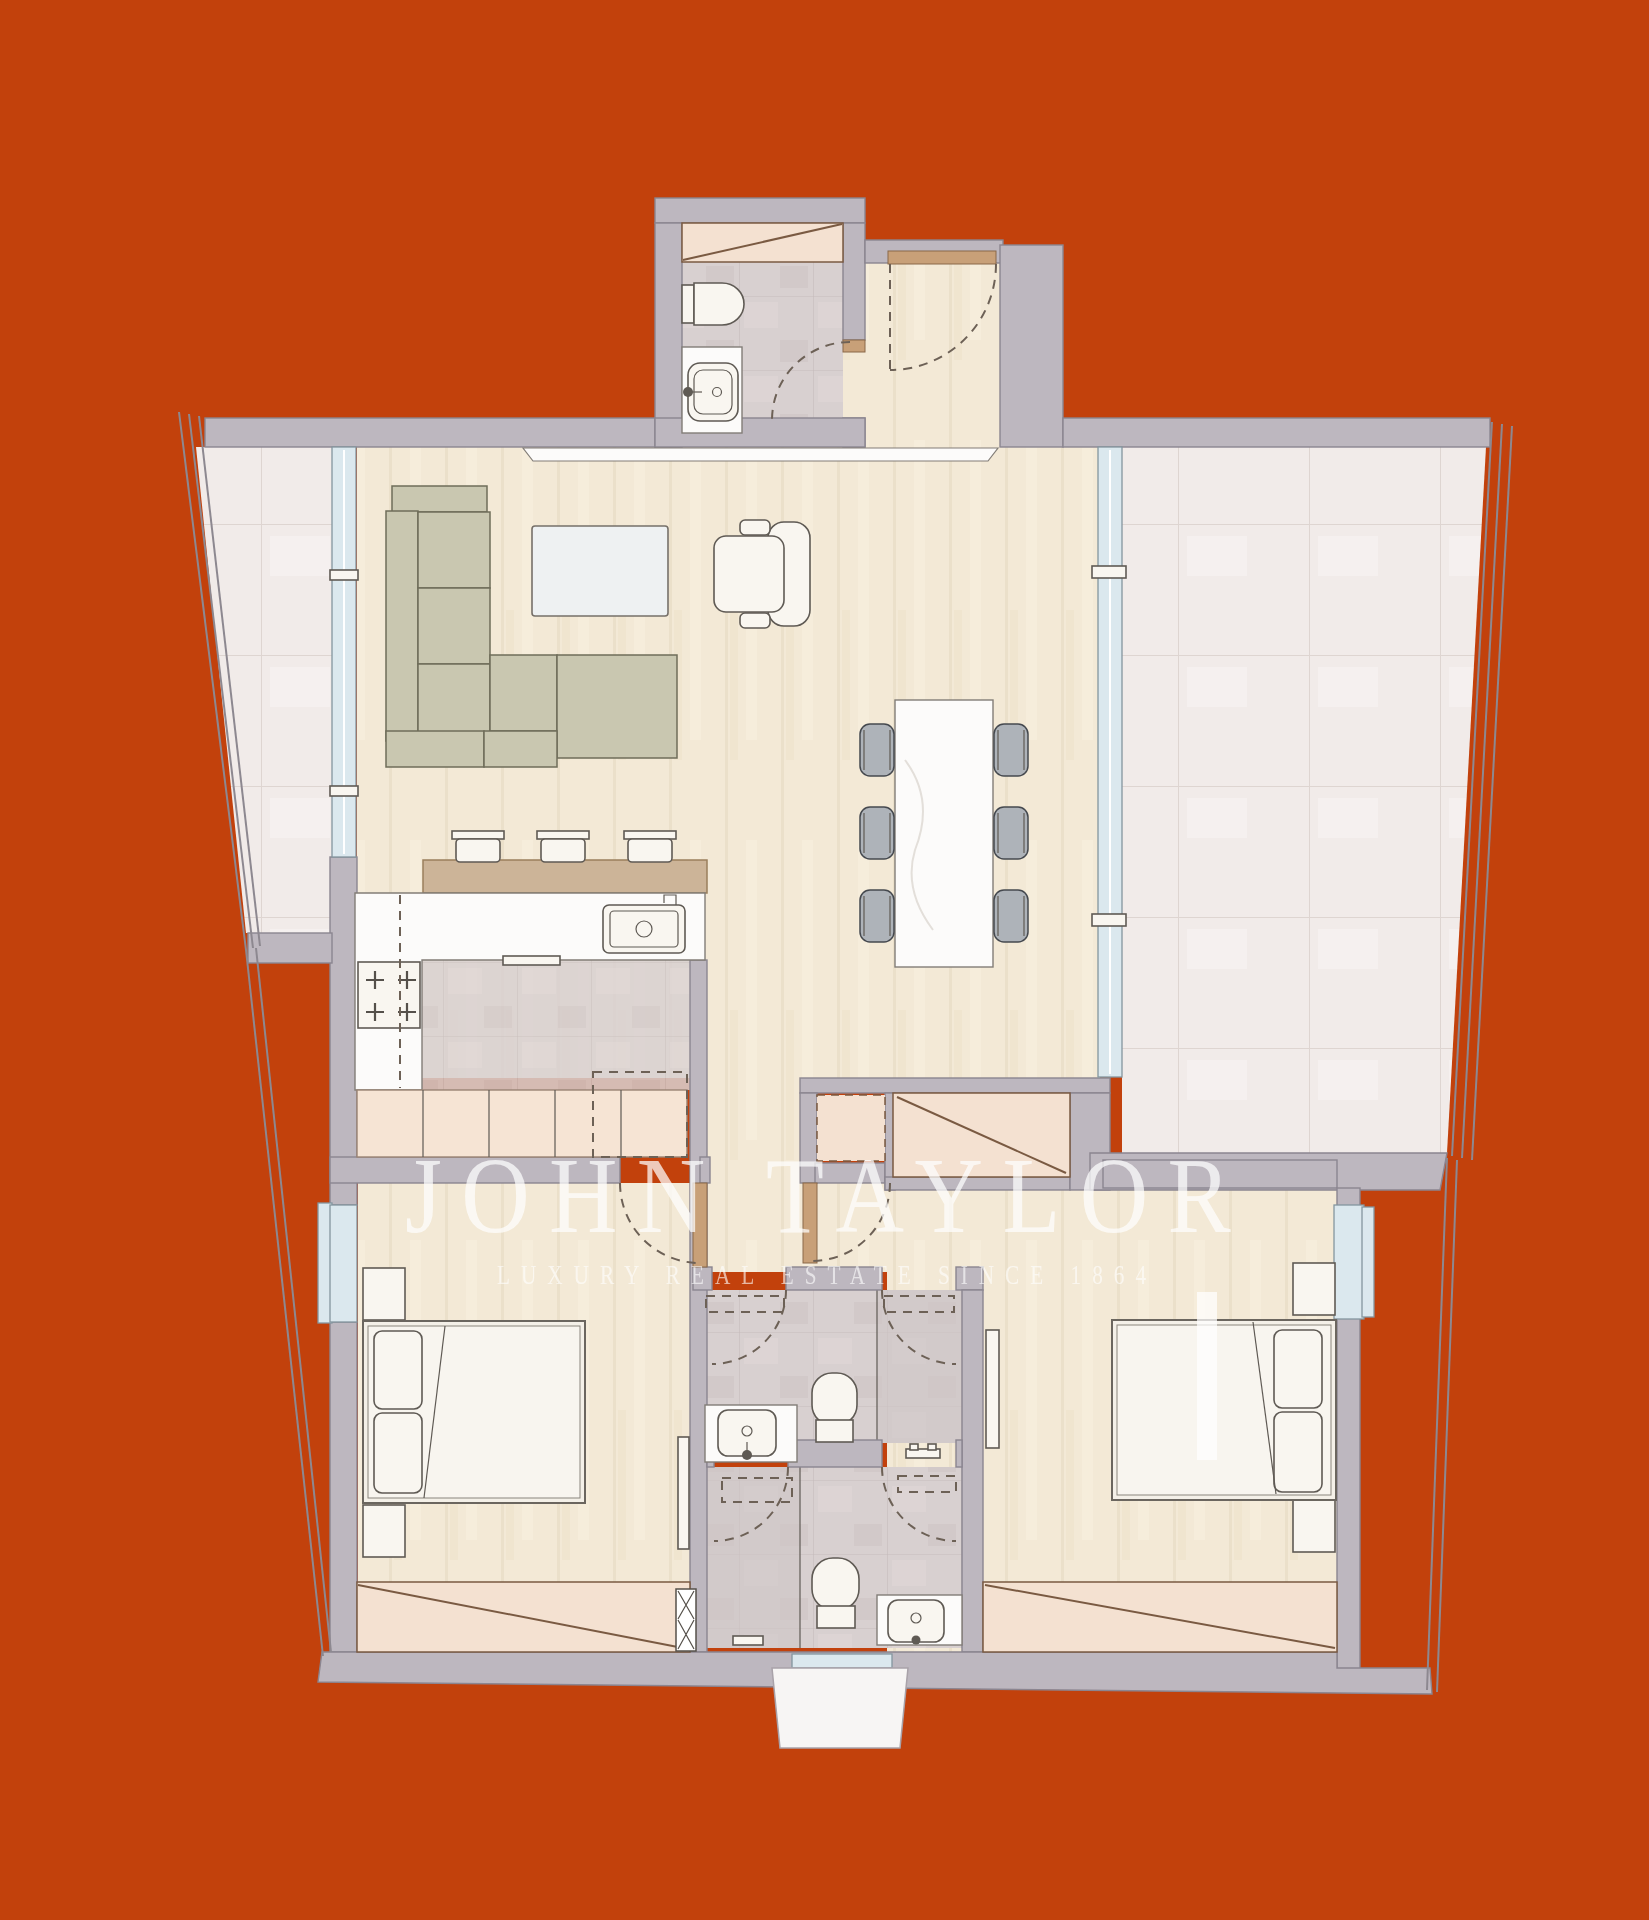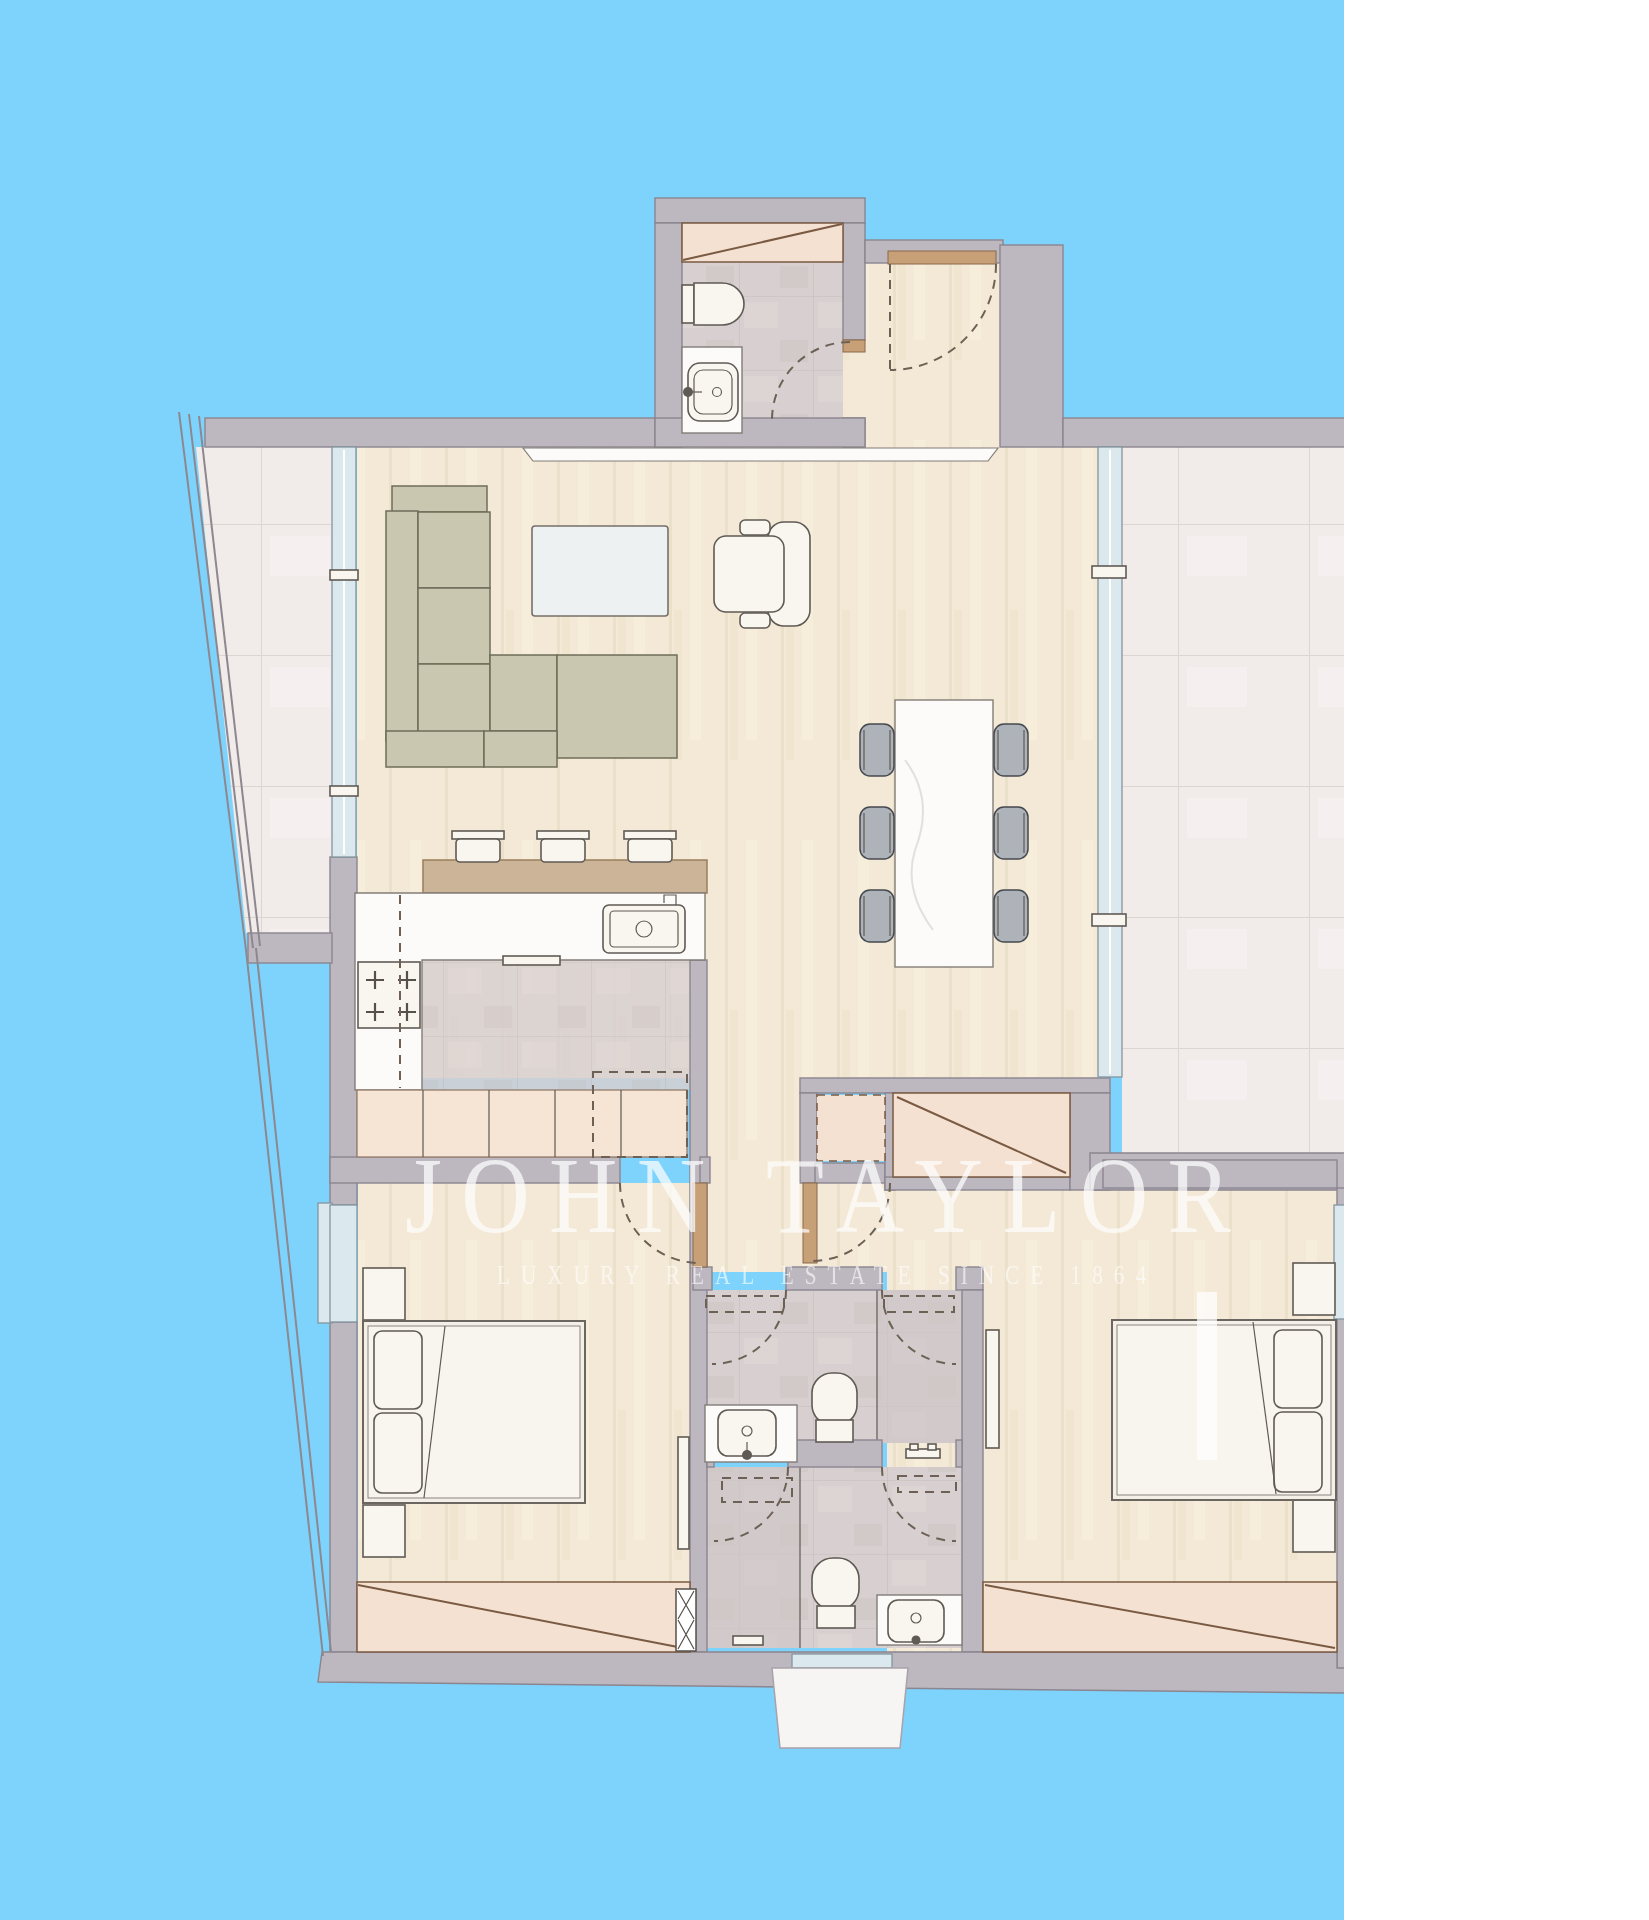--- a/index.html
+++ b/index.html
@@ -1,16 +1,16 @@
 <!DOCTYPE html>
 <html style="--wall: #bdb7bf; --wall-stroke: #8b8590; --wood: #f3e9d6; --wood-line: #e4d8bf; --tile-terrace: #f1ebe9; --tile-terrace-line: #ded5d1; --tile-bath: #d8d0d0; --tile-bath-line: #c0b6b6; --tile-bath-dark: #cfc6c6; --closet: #f4e1d1; --closet-line: #7a5a42; --cabinet: #f6e4d4; --cabinet-line: #9a8474; --sofa: #c9c7b0; --sofa-line: #6f6d5a; --chair: #aeb3b9; --chair-line: #45494f; --furn-white: #f9f6f0; --furn-line: #5f5a54; --marble: #fcfbfa; --marble-line: #827d77; --bar-wood: #ccb498; --bar-line: #9a7f5c; --glass: #dbe8ee; --glass-frame: #84969f; --threshold: #c8a078; --threshold-line: #8a6848; --arc-dash: #6d6156; --rail: #8d8890;"><head>
 <meta charset="utf-8">
 <style>
   html,body{margin:0;padding:0;background:#ffffff;}
-  .canvas{position:relative;width:1344px;height:1920px;background:#7dd3fc;overflow:hidden;
+  .canvas{position:relative;width:1649px;height:1920px;background:#c2410c;overflow:hidden;
           font-family:"Liberation Serif", serif;}
   svg{display:block}
   .wall{fill:var(--wall);stroke:var(--wall-stroke);stroke-width:1.4;}
   .furn{fill:var(--furn-white);stroke:var(--furn-line);stroke-width:1.6;}
   .sofa{fill:var(--sofa);stroke:var(--sofa-line);stroke-width:1.5;}
   .chair{fill:var(--chair);stroke:var(--chair-line);stroke-width:1.5;}
   .closet{fill:var(--closet);stroke:var(--closet-line);stroke-width:1.5;}
   .cab{fill:var(--cabinet);stroke:var(--cabinet-line);stroke-width:1.4;}
   .marble{fill:var(--marble);stroke:var(--marble-line);stroke-width:1.4;}
   .glass{fill:var(--glass);stroke:var(--glass-frame);stroke-width:1.3;}

